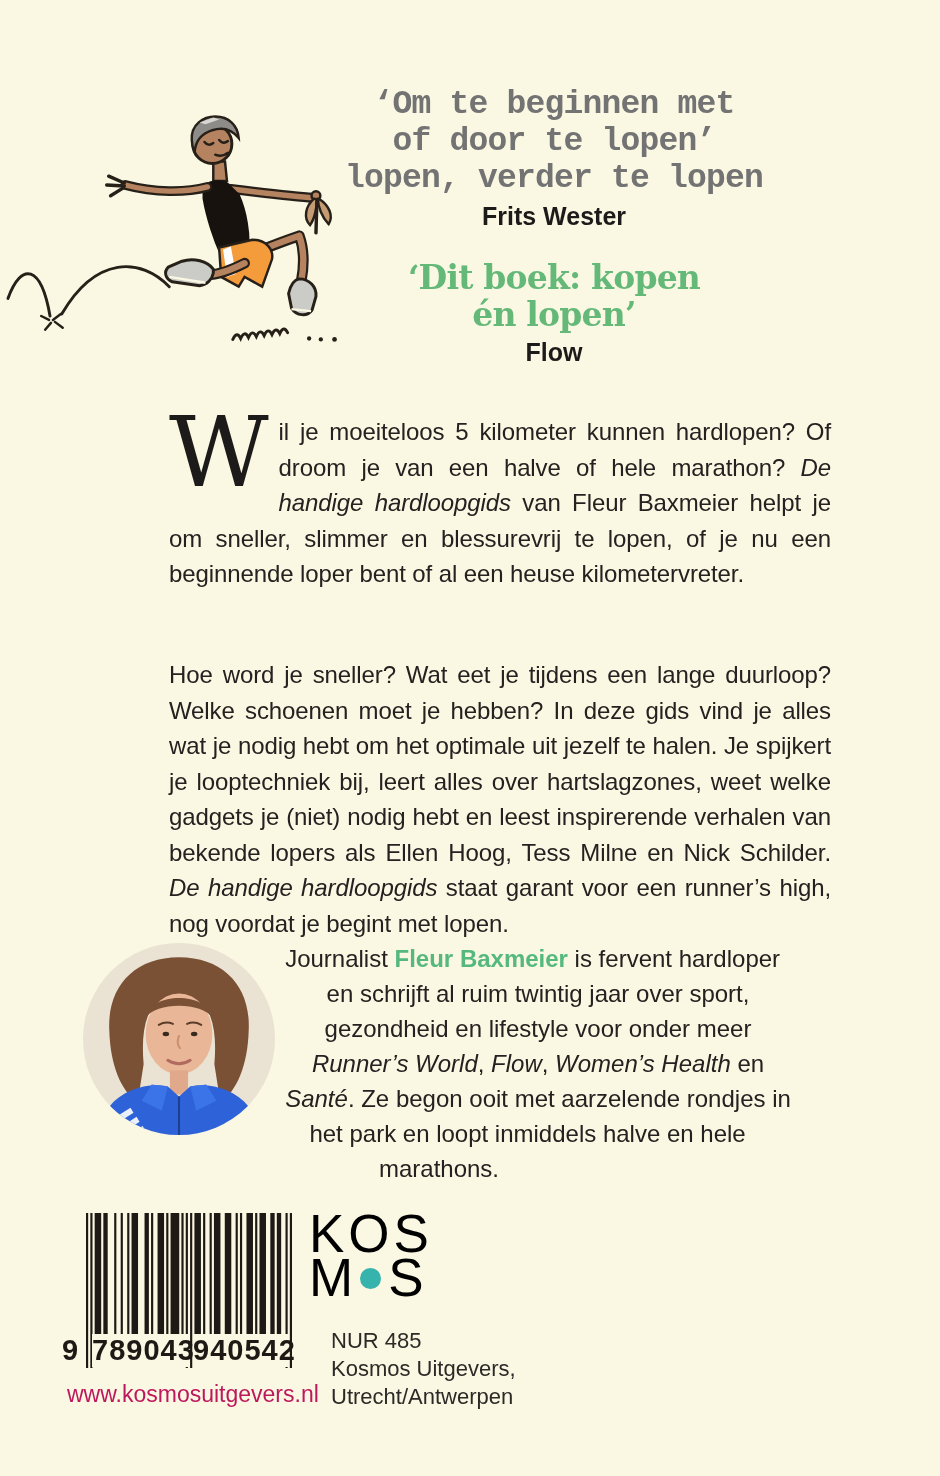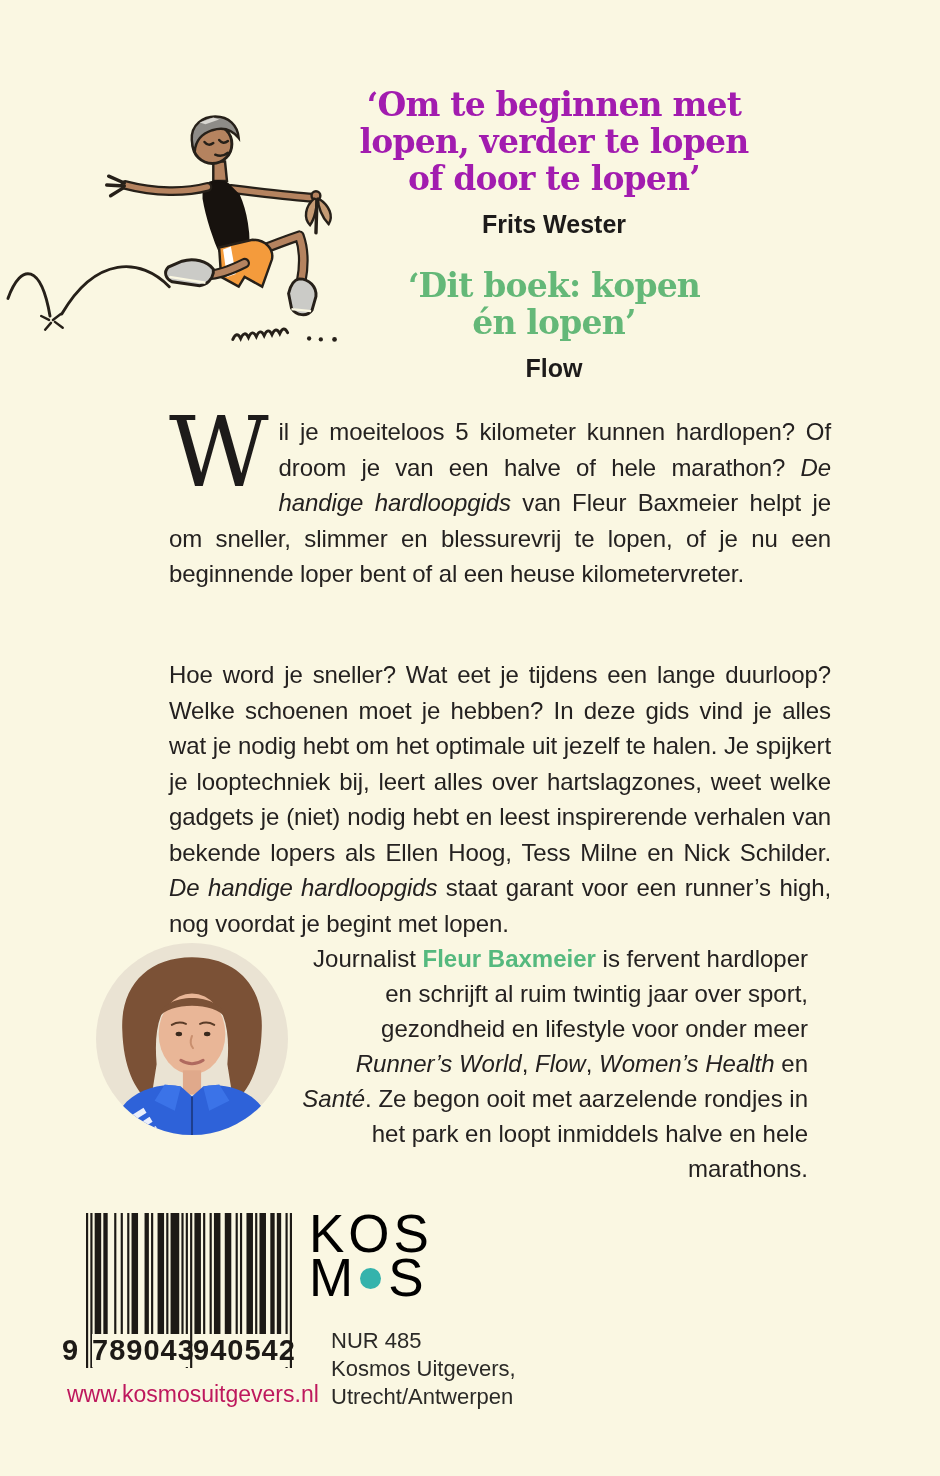--- a/index.html
+++ b/index.html
@@ -3,38 +3,38 @@
 <meta charset="utf-8">
 <style>
   html,body{margin:0;padding:0;background:#e8e8e8;}
   .page{position:relative;width:940px;height:1476px;background:#faf7e2;overflow:hidden;
         font-family:"Liberation Sans",sans-serif;color:#242120;margin:0 auto;}
 
   
   .quote-block{position:absolute;left:319px;top:86px;width:470px;text-align:center;}
   .quote-line{font-family:"DejaVu Serif",serif;font-weight:700;font-size:33px;line-height:37px;
               letter-spacing:-0.8px;white-space:nowrap;}
-  .q1 .quote-line{color:#a21caf;}
+  .q1 .quote-line{color:#737373;font-family:Liberation Mono, monospace;}
   .q2 .quote-line{color:#64b878;}
   .q2{margin-top:28px;}
-  .attribution{font-weight:700;font-size:25px;line-height:30px;color:#1d1b1a;margin-top:12px;}
+  .attribution{font-weight:700;font-size:25px;line-height:30px;color:#1d1b1a;margin-top:4px;}
 
   
   .para{position:absolute;left:137px;width:662px;text-align:justify;
         font-size:24px;line-height:35.5px;letter-spacing:-0.1px;margin-left:32px;}
   #para1{top:390px;}
   #para2{top:633px;}
   #para1::first-letter{float:left;font-family:"DejaVu Serif",serif;font-weight:400;
         font-size:97px;line-height:72px;padding:3px 10px 0 0;color:#1d1b1a;}
   .para .i,.bio .i{font-style:italic;}
   .bg{color:#55b97e;font-weight:700;}
 
   
-  .bio{position:absolute;left:96px;top:941px;width:712px;font-size:24px;line-height:35px;
-       text-align:right;}
+  .bio{position:absolute;left:83px;top:941px;width:712px;font-size:24px;line-height:35px;
+       text-align:center;}
   .bio-photo{float:left;width:192px;height:192px;border-radius:50%;overflow:hidden;
        shape-outside:circle(50%);shape-margin:10px;margin:2px 6px 4px 0;}
   .bio-photo svg{display:block;}
 
   
   .barcode{position:absolute;left:62px;top:1213px;width:232px;height:160px;}
   .barcode svg{position:absolute;left:24px;top:0;fill:#1d1a16;}
   .bc-digit{position:absolute;top:121px;font-weight:700;font-size:29px;color:#1d1a16;
        letter-spacing:1px;font-family:"Liberation Sans",sans-serif;}
   .bc-lead{left:0;}
@@ -116,22 +116,22 @@
         <path d="M315,106 C306,114 304,126 311,133 C316,126 318,114 318,107 Z" fill="#c59b74" stroke="#262019" stroke-width="2.5"></path>
         <path d="M320,106 C331,113 335,124 330,132 C323,125 319,114 319,106 Z" fill="#c59b74" stroke="#262019" stroke-width="2.5"></path>
         <path d="M318,108 L317,141" stroke="#262019" stroke-width="3.5" stroke-linecap="round"></path>
       </g>
     </g>
   </svg>
 
   <div class="quote-block">
     <div class="q1">
       <div class="quote-line">‘Om te beginnen met</div>
+      <div class="quote-line">of door te lopen’</div>
       <div class="quote-line">lopen, verder te lopen</div>
-      <div class="quote-line">of door te lopen’</div>
       <div class="attribution">Frits Wester</div>
     </div>
     <div class="q2">
       <div class="quote-line">‘Dit boek: kopen</div>
       <div class="quote-line">én lopen’</div>
       <div class="attribution">Flow</div>
     </div>
   </div>
 
   <p class="para" id="para1"><span>Wil je moeiteloos 5 kilometer kunnen hardlopen? Of droom je van een halve of hele marathon? </span><span class="i">De handige hardloopgids</span><span> van Fleur Baxmeier helpt je om sneller, slimmer en blessurevrij te lopen, of je nu een beginnende loper bent of al een heuse kilometervreter.</span></p>

